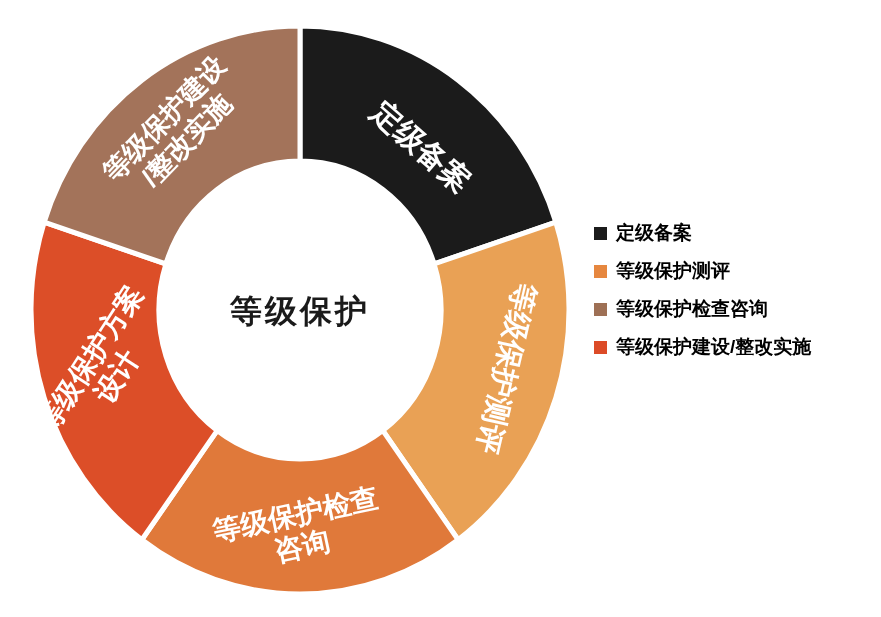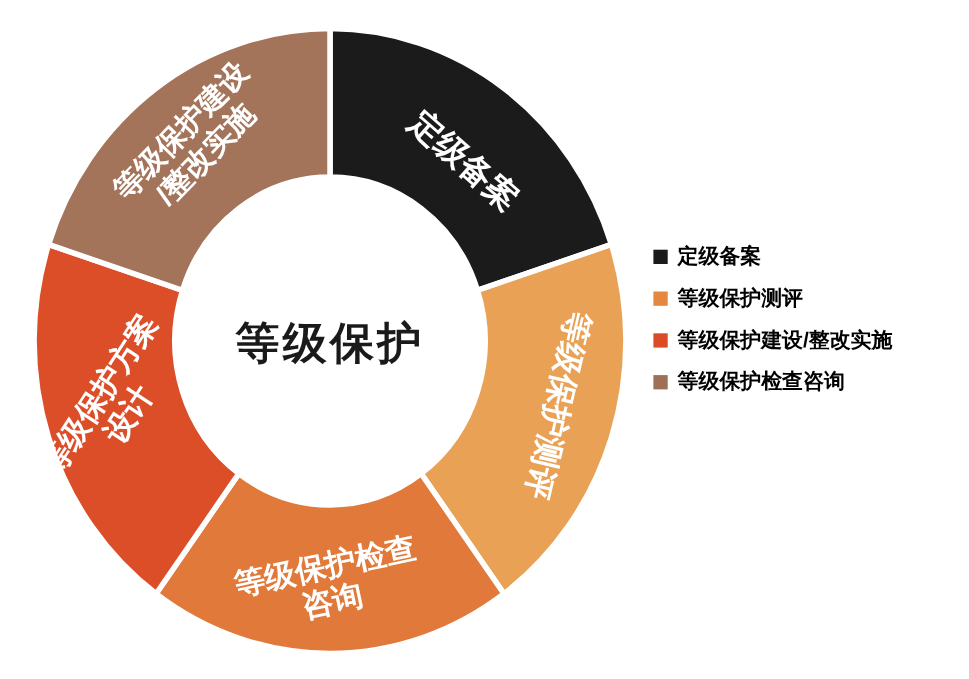--- a/index.html
+++ b/index.html
@@ -4,21 +4,21 @@
 <style>
   html,body{margin:0;padding:0;}
   body{
     width:881px;height:617px;position:relative;background:#ffffff;overflow:hidden;
     font-family:"Liberation Sans","DejaVu Sans",sans-serif;
   }
   .stage{position:absolute;inset:0;}
   svg.donut{position:absolute;left:0;top:0;}
   .center-label{
     position:absolute;left:300px;top:312px;transform:translate(-50%,-50%);
-    font-size:40px;font-weight:bold;color:#1a1a1a;letter-spacing:3px;white-space:nowrap;
+    font-size:32px;font-weight:bold;color:#1a1a1a;letter-spacing:3px;white-space:nowrap;
   }
   .seg-label{
     position:absolute;color:#ffffff;font-weight:bold;white-space:nowrap;
     text-align:center;line-height:1.15;
   }
   .seg-label span{display:block;}
   #lbl0{left:421px;top:147px;transform:translate(-50%,-50%) rotate(41deg);font-size:30px;}
   #lbl1{left:506px;top:368px;transform:translate(-50%,-50%) rotate(103deg);font-size:29px;}
   #lbl2{left:299px;top:531px;transform:translate(-50%,-50%) rotate(-12deg);font-size:28px;}
   #lbl3{left:104px;top:368px;transform:translate(-50%,-50%) rotate(-57deg);font-size:28px;}
@@ -65,22 +65,22 @@
   <div class="legend">
     <div class="legend-item">
       <span class="swatch" style="background: rgb(27, 27, 27);"></span>
       <span class="legend-label">定级备案</span>
     </div>
     <div class="legend-item">
       <span class="swatch" style="background: rgb(230, 135, 63);"></span>
       <span class="legend-label">等级保护测评</span>
     </div>
     <div class="legend-item">
+      <span class="swatch" style="background: rgb(158, 112, 85);"></span>
+      <span class="legend-label">等级保护检查咨询</span>
+    </div>
+    <div class="legend-item">
       <span class="swatch" style="background: rgb(220, 75, 39);"></span>
       <span class="legend-label">等级保护建设/整改实施</span>
-    </div>
-    <div class="legend-item">
-      <span class="swatch" style="background: rgb(158, 112, 85);"></span>
-      <span class="legend-label">等级保护检查咨询</span>
     </div>
   </div>
 
 </div>
 
 </body></html>

